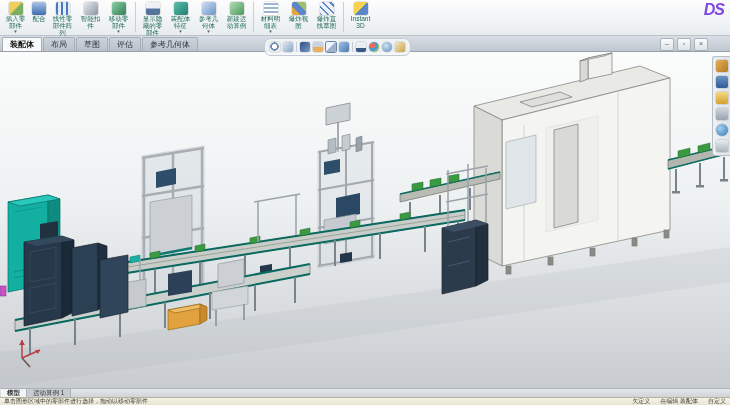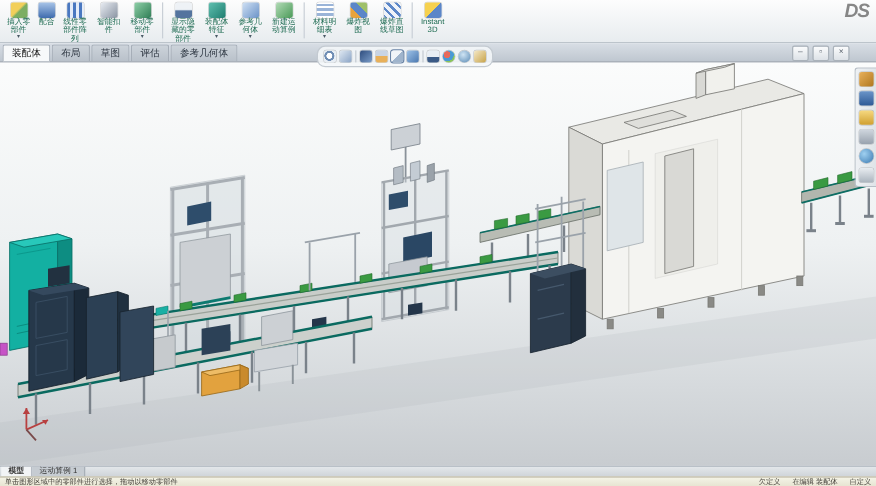--- a/index.html
+++ b/index.html
@@ -31,21 +31,21 @@
   .ic12{background:repeating-linear-gradient(45deg,#5b86c8 0 2px,#eef2f8 2px 5px)}
   .ic13{background:linear-gradient(135deg,#f6d14e 50%,#5b86c8 50%)}
 
   
   .tabbar{position:absolute;left:0;top:36px;width:730px;height:16px;box-sizing:border-box;
           background:linear-gradient(#d8dee5,#bfc7d0);border-bottom:1px solid #98a1ab;
           display:flex;align-items:flex-end;padding-left:2px;z-index:6}
   .tab{font-size:8px;line-height:13px;height:13px;padding:0 7px;color:#2c3540;margin-right:1px;
        border:1px solid #a6aeb8;border-bottom:none;border-radius:2px 2px 0 0;
        background:linear-gradient(#ccd3da,#b9c1ca)}
-  .tab.active{background:#f7f9fa;font-weight:normal;color:#111}
+  .tab.active{background:#f7f9fa;font-weight:bold;color:#111}
 
   
   .viewport{position:absolute;left:0;top:52px;width:730px;height:336px;
             background:linear-gradient(180deg,#fbfcfc 0%,#eef1f2 45%,#d6dadd 80%,#c8ccd0 100%)}
 
   
   .hud{position:absolute;left:264px;top:38px;height:14px;display:flex;align-items:center;gap:3px;
        padding:1px 5px;background:rgba(244,247,249,.88);border:1px solid #c3cad1;border-radius:7px;z-index:7}
   .hicon{width:10px;height:10px;border-radius:2px;box-shadow:0 0 0 .5px rgba(0,0,0,.2)}
   .hsep{width:1px;height:10px;background:#c3cad1}
@@ -58,21 +58,21 @@
   .h7{background:linear-gradient(#e8eef4 55%,#3a5a86 55%)}
   .h8{background:radial-gradient(circle at 35% 35%,#e86a5a 0 30%,#4a9ad4 32% 60%,#8ac45a 62%);border-radius:50%}
   .h9{background:radial-gradient(circle at 40% 35%,#cfe4f4,#5a8ab4);border-radius:50%}
   .h10{background:linear-gradient(135deg,#f4e8c8,#c8a44a)}
 
   
   .winctl{position:absolute;right:22px;top:38px;display:flex;gap:3px;z-index:7}
   .wbtn{width:12px;height:11px;font-size:7px;line-height:10px;text-align:center;color:#5a636d;
         border:1px solid #aab2ba;background:linear-gradient(#fafbfc,#dde2e7);border-radius:2px}
   .logo{position:absolute;right:6px;top:1px;font-size:16px;font-style:italic;font-weight:bold;
-        color:#737373;letter-spacing:-1px;opacity:.85;z-index:7}
+        color:#6d28d9;letter-spacing:-1px;opacity:.85;z-index:7}
 
   
   .taskpane{position:absolute;right:0;top:56px;width:17px;padding:3px 0;z-index:7;
             background:linear-gradient(90deg,#eef1f4,#dfe4e8);border:1px solid #b6bec6;border-right:none;
             border-radius:3px 0 0 3px;display:flex;flex-direction:column;gap:4px;align-items:center}
   .ticon{width:12px;height:12px;border-radius:2px;box-shadow:0 0 0 .5px rgba(0,0,0,.2)}
   .t1{background:linear-gradient(135deg,#e8b05a,#b07820)}
   .t2{background:linear-gradient(#6a94c8,#2e5a96)}
   .t3{background:linear-gradient(#f6d980,#d0a030)}
   .t4{background:linear-gradient(#cfd6de,#98a2ae)}

